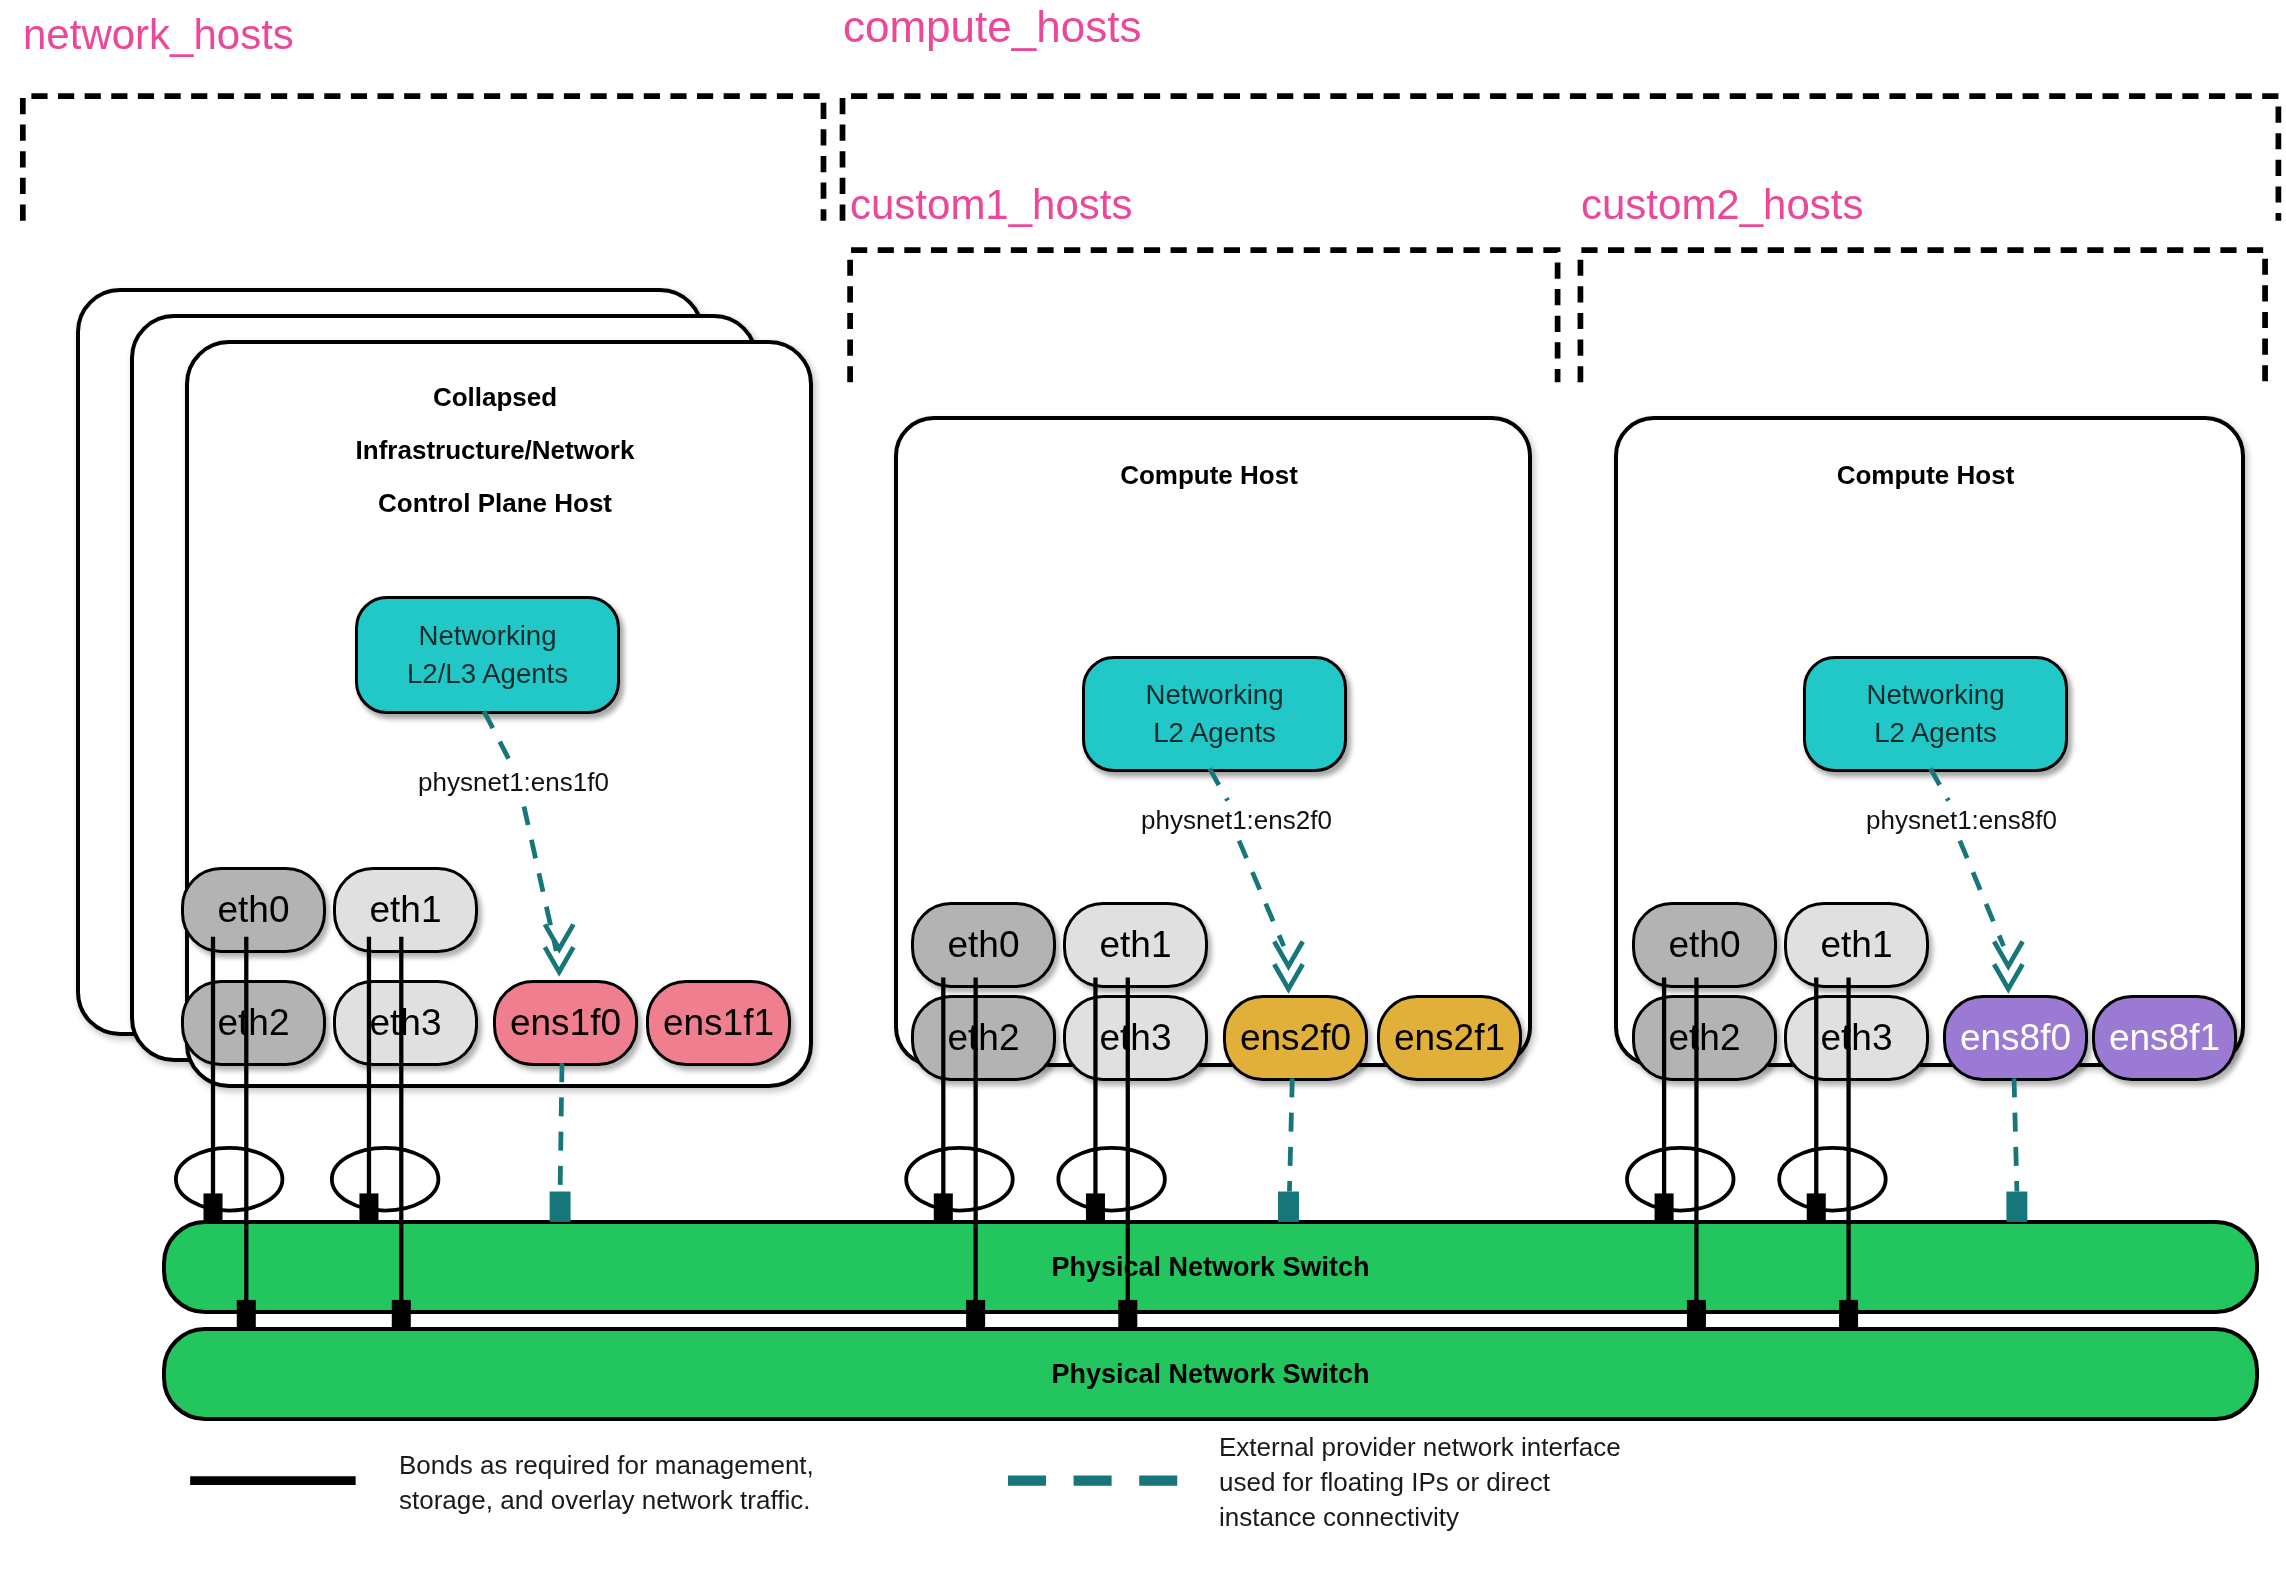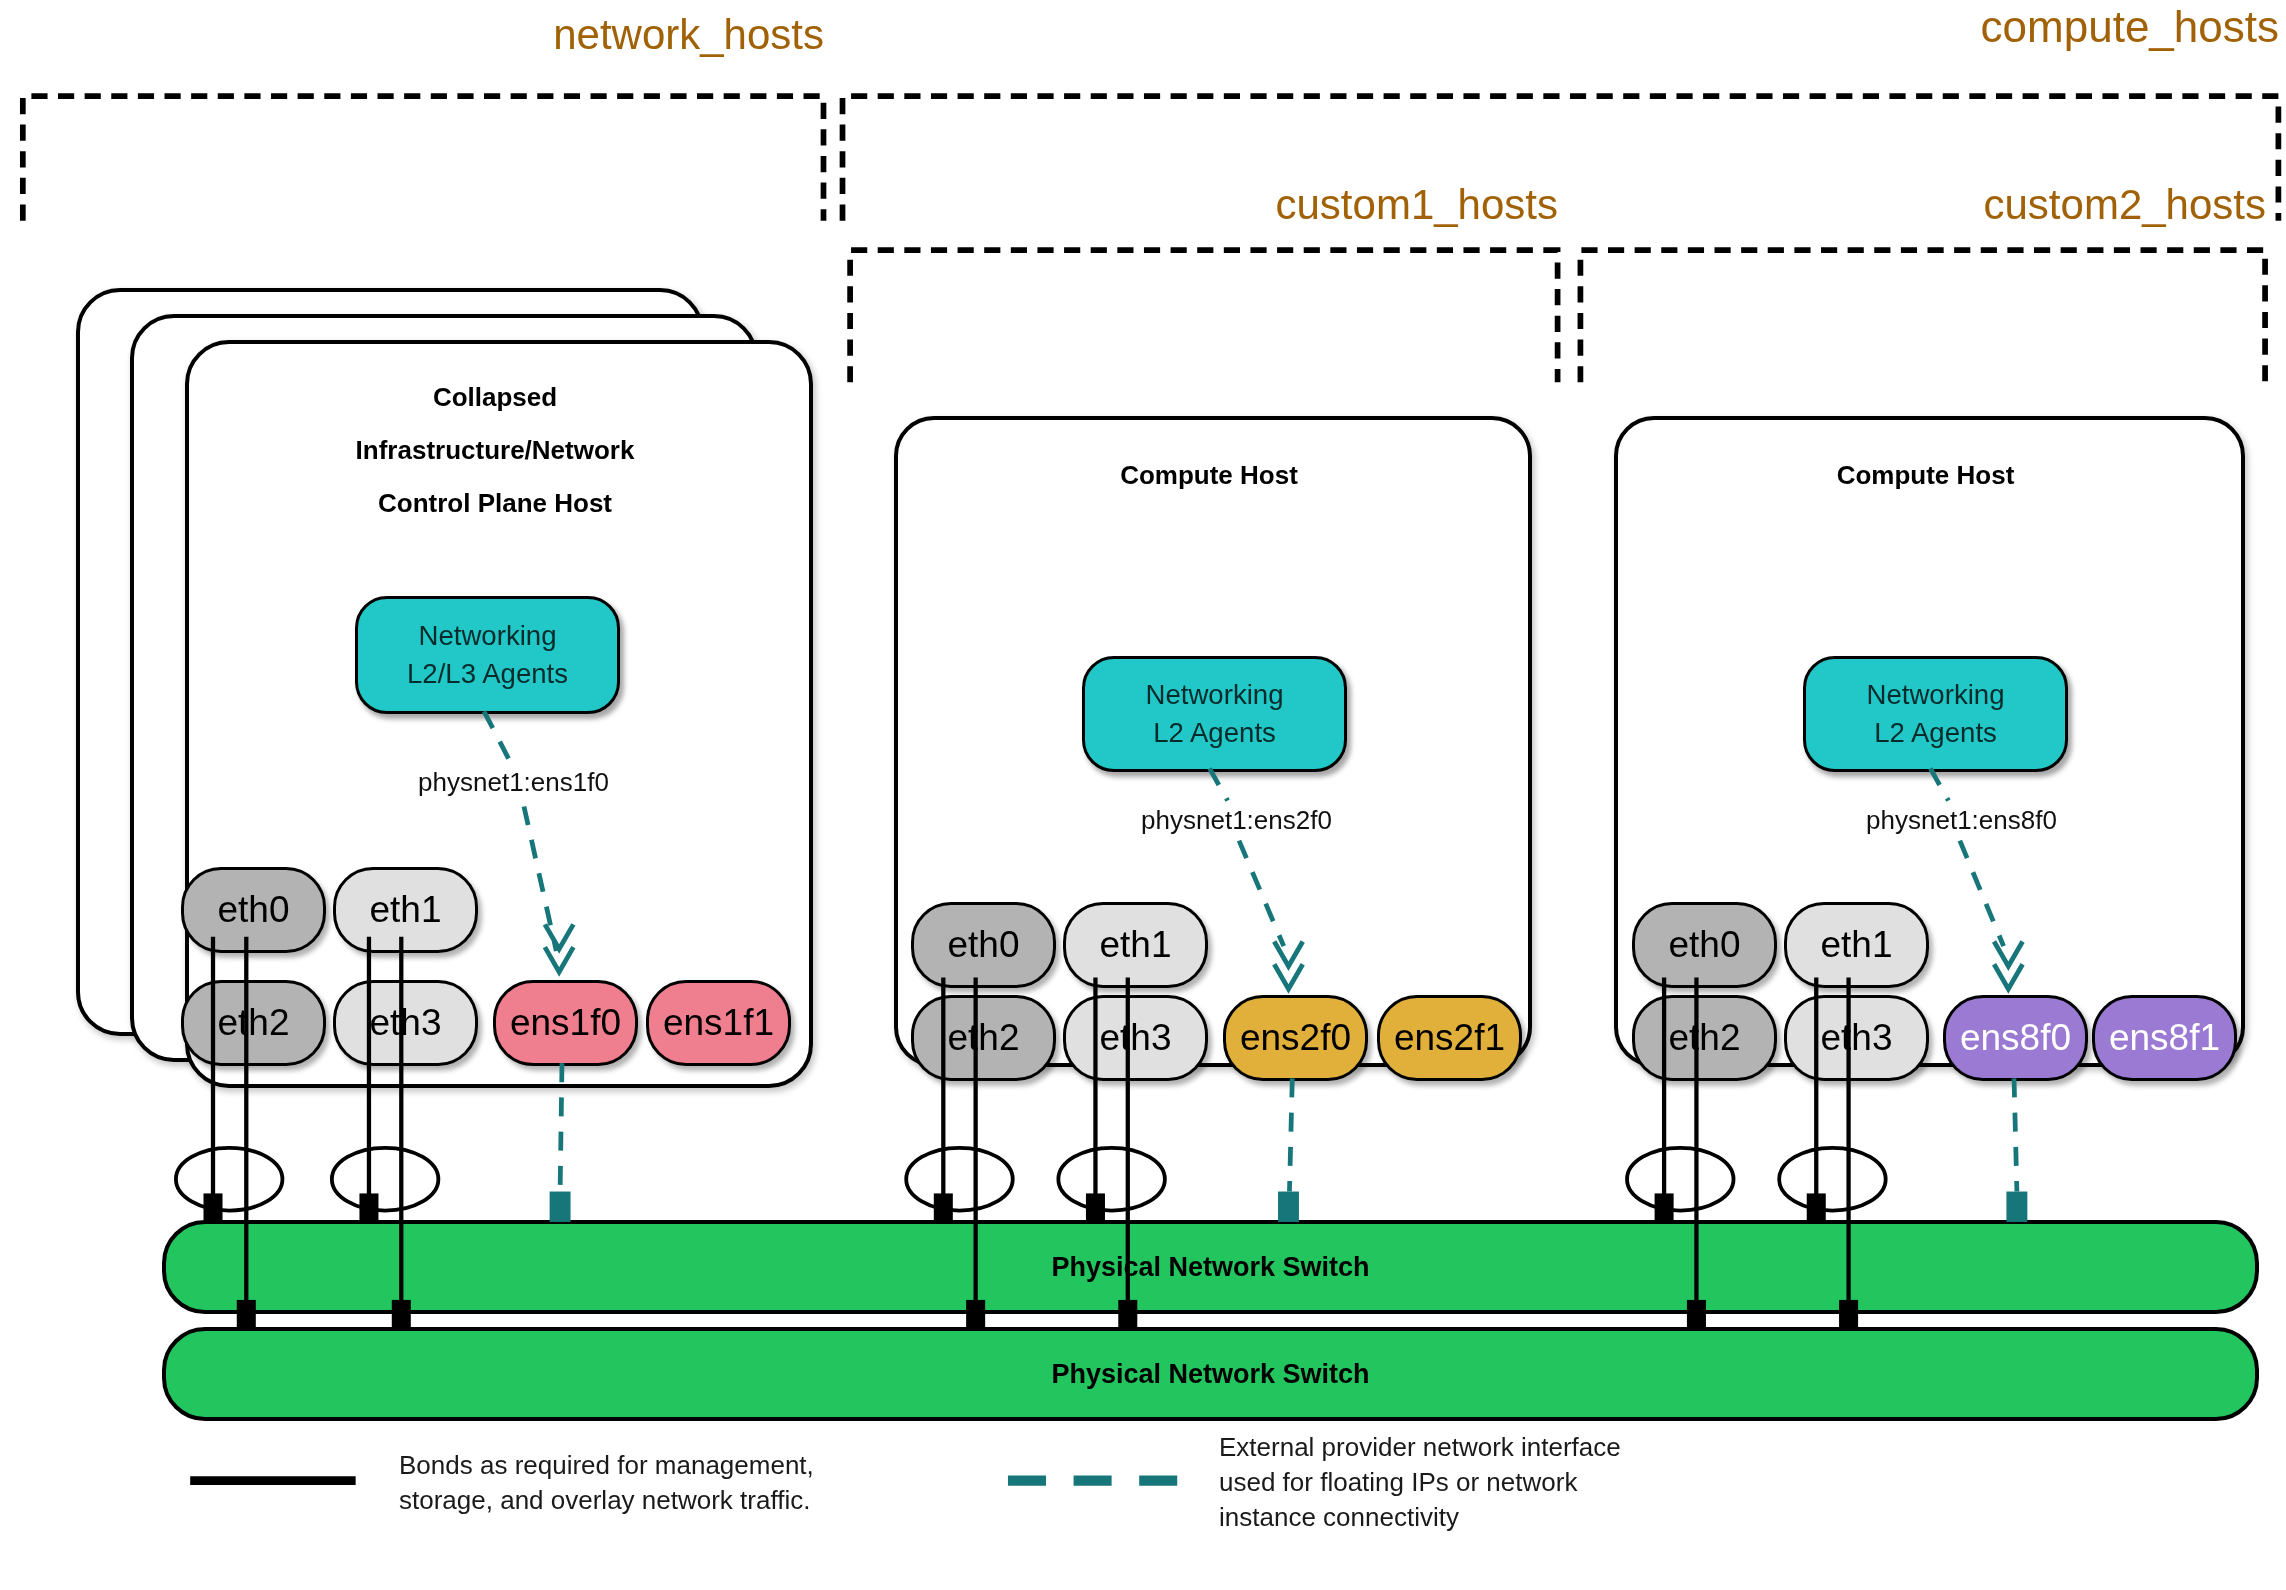--- a/index.html
+++ b/index.html
@@ -1,19 +1,19 @@
 <!DOCTYPE html>
 <html style="font-size:15px"><head>
 <meta charset="utf-8">
 <style>
   html,body{margin:0;padding:0;background:#fff;}
   .canvas{position:relative;width:2286px;height:1590px;background:#fff;overflow:hidden;
           font-family:"Liberation Sans","DejaVu Sans",sans-serif;color:#000;}
   .abs{position:absolute;}
-  .grp-label{font-size:42px;text-align:right;color:#a16207;}
+  .grp-label{font-size:42px;text-align:left;color:#ec4899;}
   .host-box{position:absolute;background:#fff;border:4.8px solid #000;border-radius:44px;
             box-shadow:2.9px 3.8px 6.7px rgba(0,0,0,.22);}
   .host-title{position:absolute;text-align:center;font-weight:bold;font-size:26px;line-height:53px;}
   .agent{position:absolute;width:259px;background:#22c7c7;border:3.8px solid #000;border-radius:32px;
          box-shadow:3.8px 4.8px 5.7px rgba(0,0,0,.35);display:flex;flex-direction:column;
          align-items:center;justify-content:center;font-size:27.6px;line-height:38px;color:#062b2b;}
   .physnet{position:absolute;width:285px;text-align:center;font-size:26px;color:#111;background:#fff;}
   .pill{position:absolute;width:139px;height:80px;border:3.8px solid #000;border-radius:40px;
         display:flex;align-items:center;justify-content:center;font-size:37px;
         box-shadow:3.8px 4.8px 5.7px rgba(0,0,0,.30);}
@@ -143,21 +143,21 @@
   <div class="switch" style="top:1327px;">
     <span>Physical Network Switch</span>
   </div>
 
   <div class="legend-text" style="left:399px;top:1448px;">
     <span>Bonds as required for management,</span>
     <span>storage, and overlay network traffic.</span>
   </div>
   <div class="legend-text" style="left:1219px;top:1430px;">
     <span>External provider network interface</span>
-    <span>used for floating IPs or network</span>
+    <span>used for floating IPs or direct</span>
     <span>instance connectivity</span>
   </div>
 
   <svg class="wires" width="2286" height="1590" viewBox="0 0 2404 1672">
 
     <path class="bracket" d="M 24 232 L 24 101 L 866 101 L 866 232"></path>
     <path class="bracket" d="M 886 232 L 886 101 L 2396 101 L 2396 232"></path>
     <path class="bracket" d="M 894 402 L 894 263 L 1638 263 L 1638 402"></path>
     <path class="bracket" d="M 1662 402 L 1662 263 L 2382 263 L 2382 402"></path>
 

